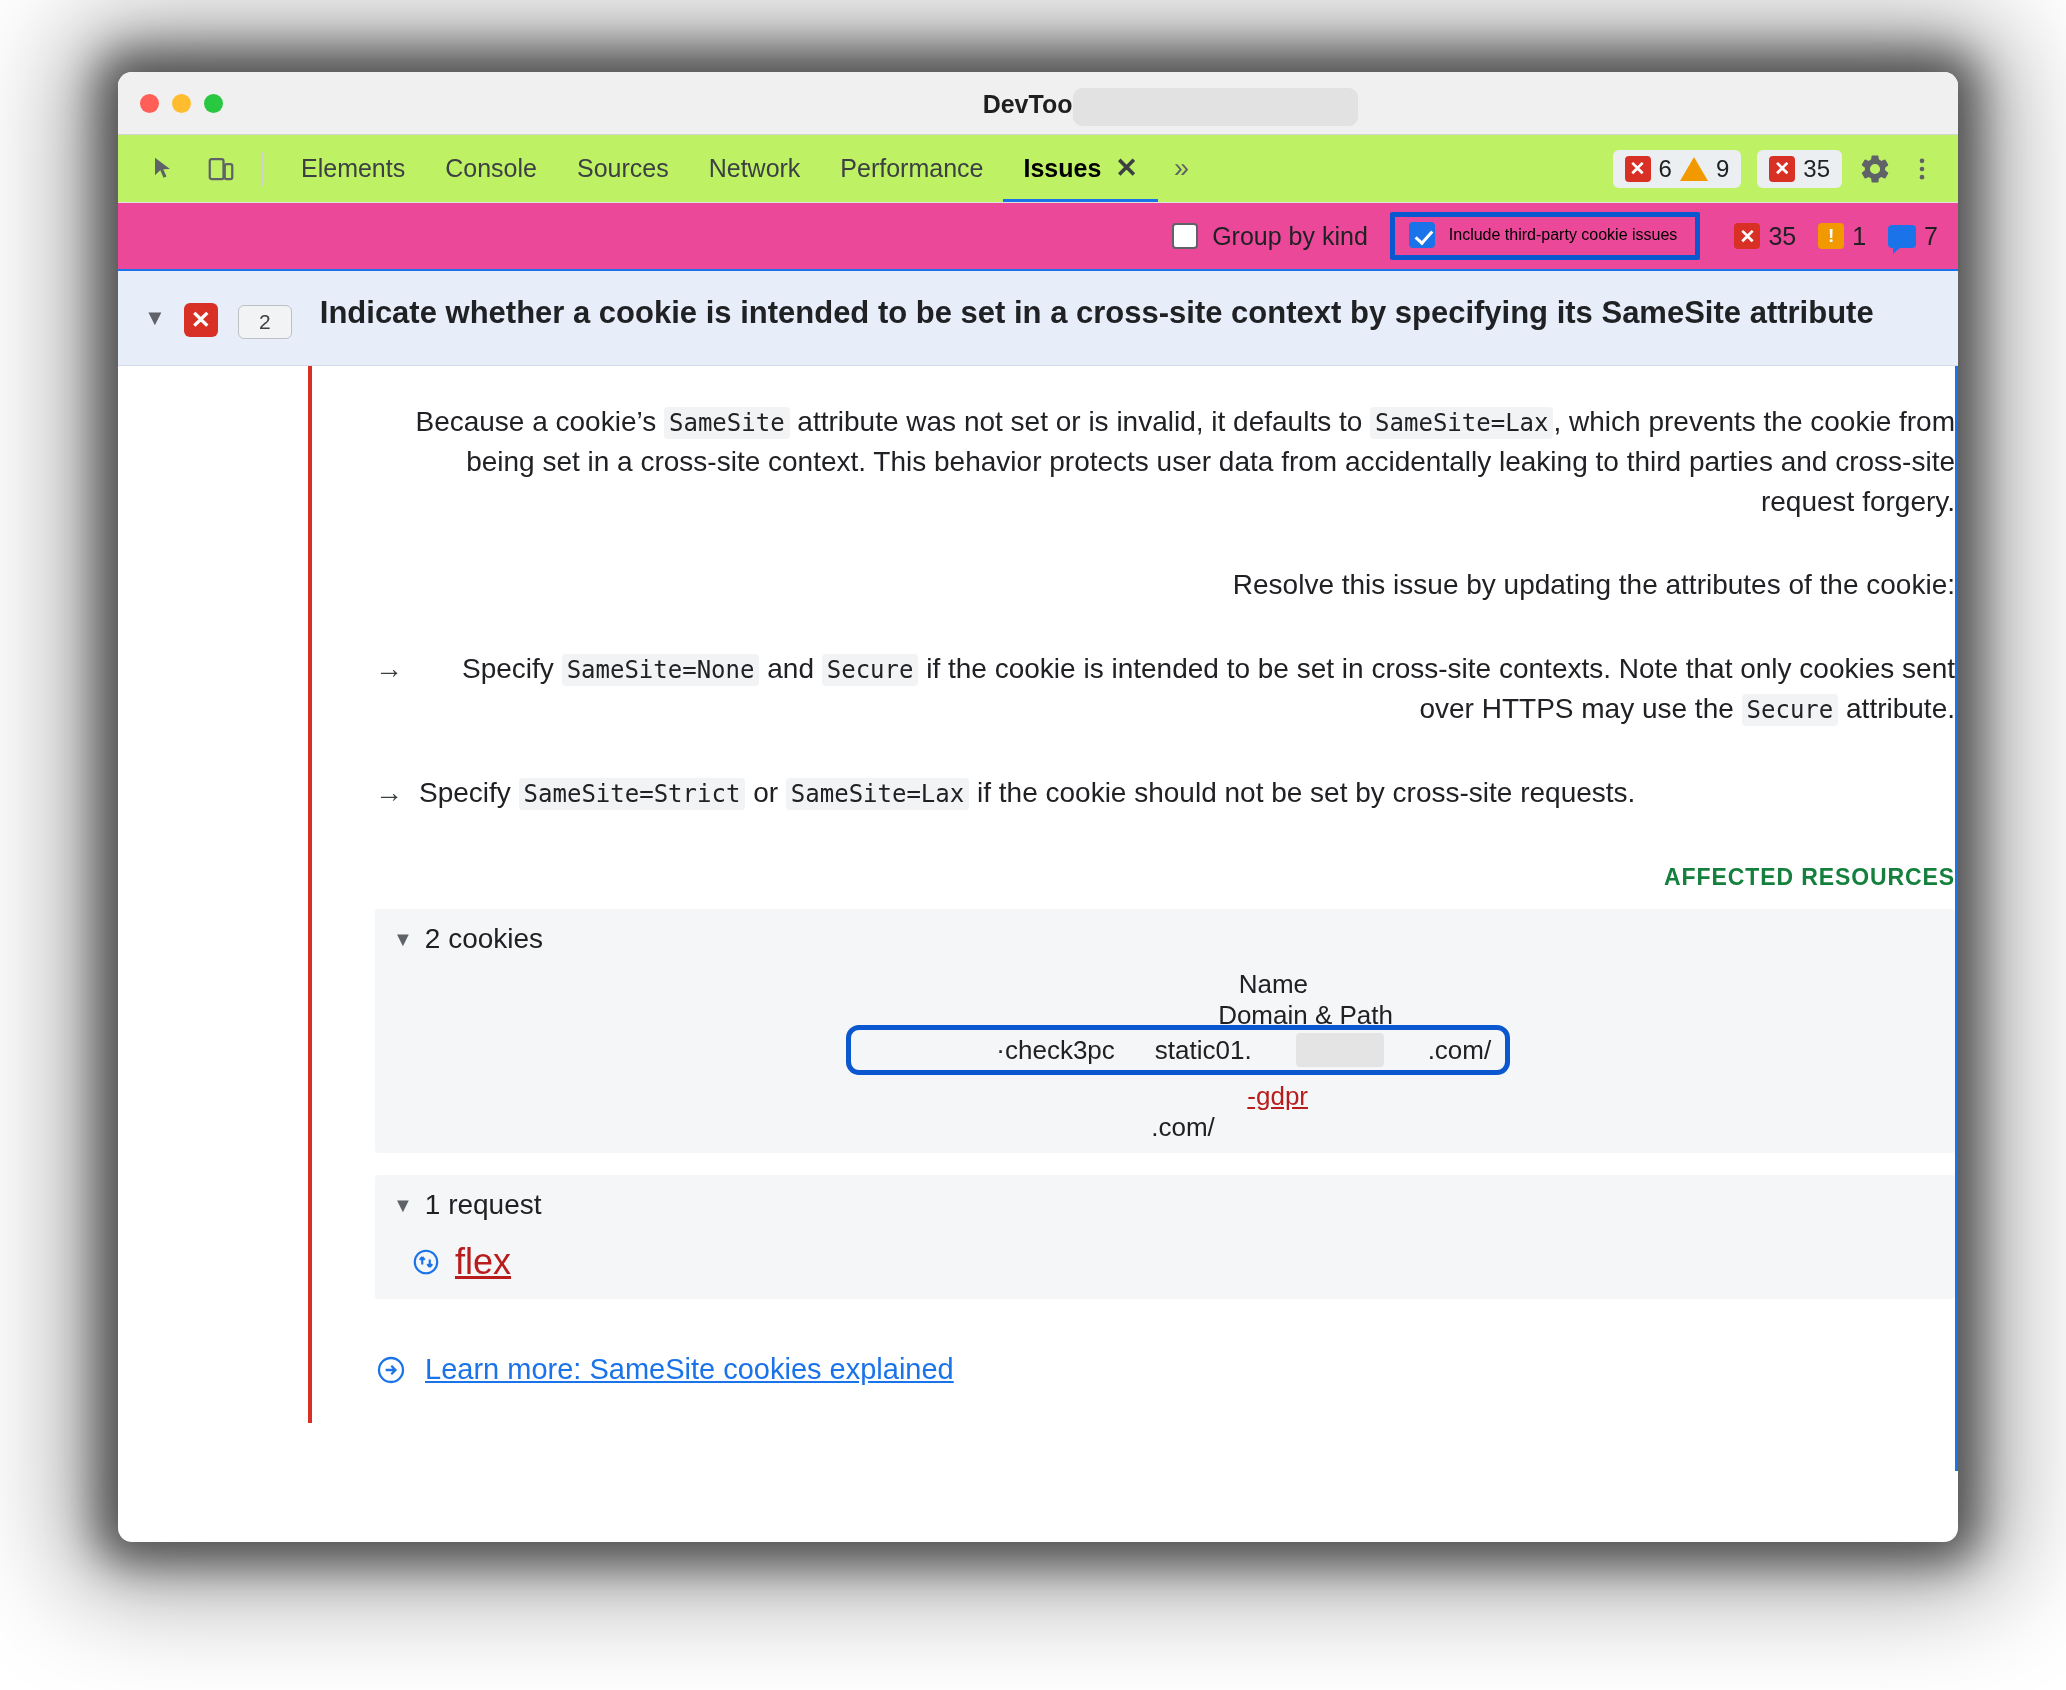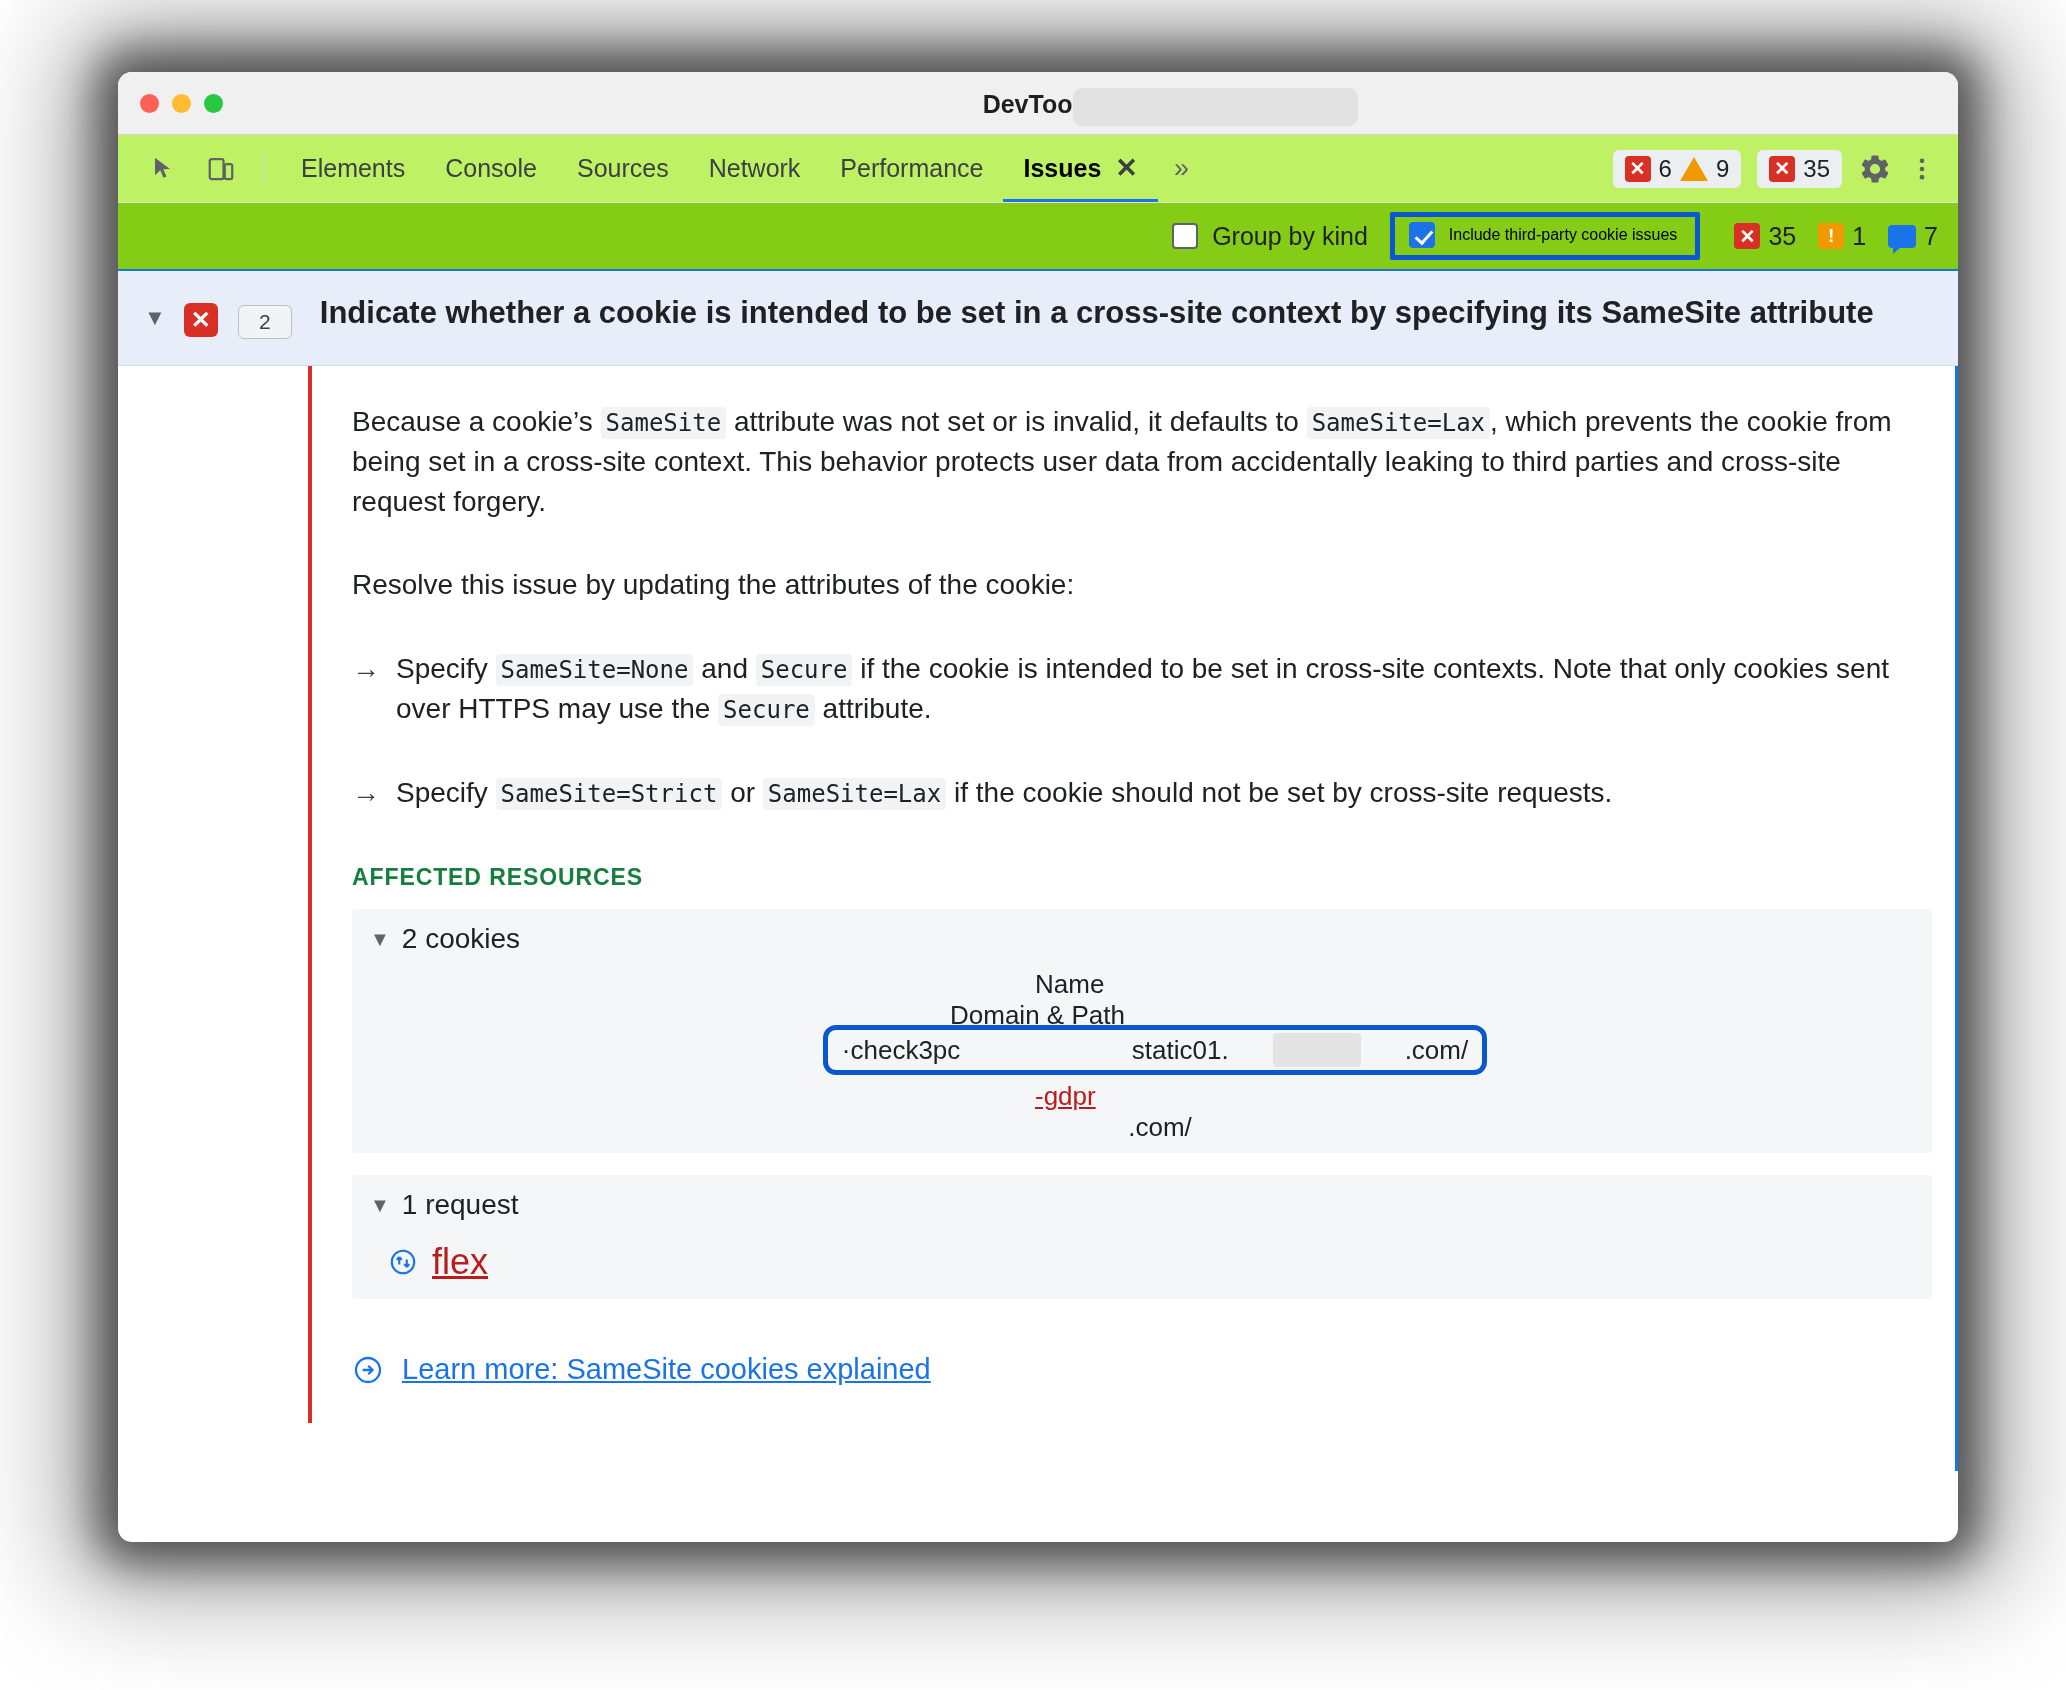--- a/index.html
+++ b/index.html
@@ -152,21 +152,21 @@
     color: #5f6368;
     display: flex;
     align-items: center;
     justify-content: center;
   }
 
   
   .filterbar {
     position: relative;
     height: 66px;
-    background: #84cc16;
+    background: #ec4899;
     border-bottom: 2px solid #1a73e8;
     display: flex;
     align-items: center;
     justify-content: flex-end;
     padding-right: 20px;
   }
   .chk-row {
     display: flex;
     align-items: center;
     gap: 14px;
@@ -281,24 +281,25 @@
     font-weight: bold;
     color: #202124;
     line-height: 1.28;
     max-width: 1600px;
   }
 
   
   .issue-body {
     position: relative;
     display: flex;
-    padding-left: 66px;
+    padding-left: 89px;
     background: #ffffff;
     height: 1105px;
     box-sizing: border-box;
+    text-align: right;
   }
   .red-rail {
     position: absolute;
     left: 190px; top: 0; bottom: 48px;
     width: 4px;
     background: #d93025;
   }
   .blue-rail-right {
     position: absolute;
     right: 0; top: 0; bottom: 0;

